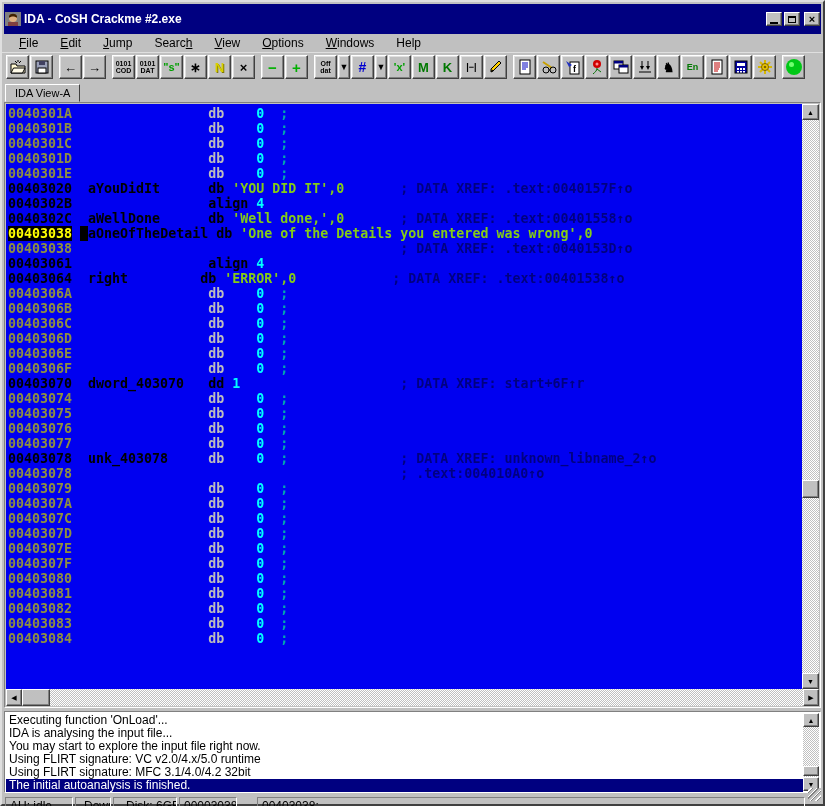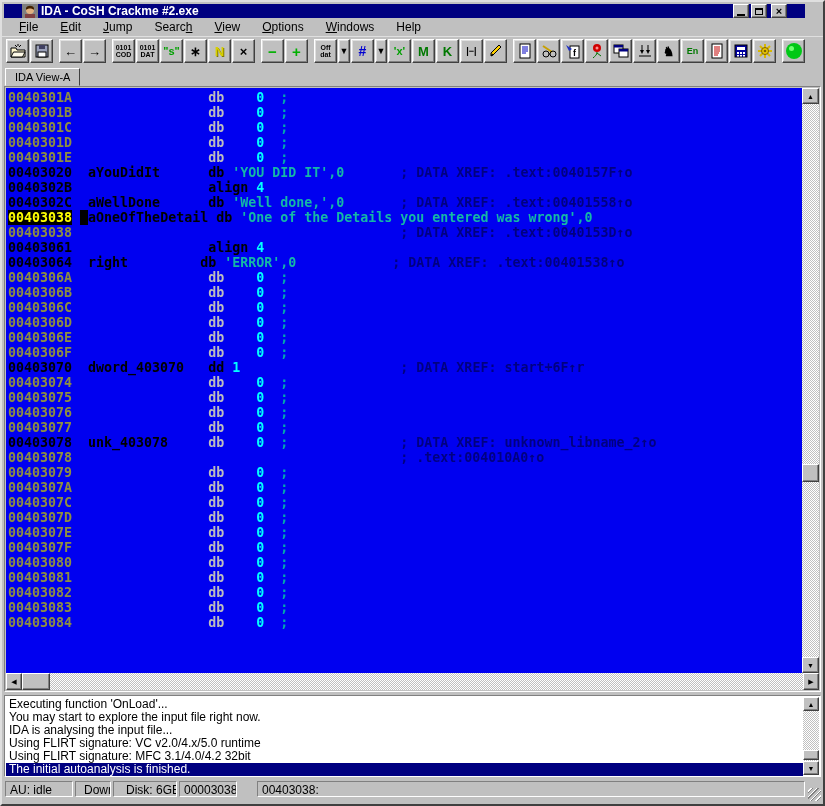--- a/index.html
+++ b/index.html
@@ -1,21 +1,21 @@
 <!DOCTYPE html>
 <html><head>
 <meta charset="utf-8">
 <style>
   * { box-sizing: border-box; margin: 0; padding: 0; }
   html,body { width:825px; height:806px; }
   body { font-family:"Liberation Sans", sans-serif; background:#c0c0c0; position:relative; overflow:hidden; }
   .window { position:absolute; inset:0; background:#c0c0c0; border:2px solid; border-color:#dfdfdf #404040 #404040 #dfdfdf; }
 
   
-  .titlebar { height:14px; margin:2px 18px 0 2px; background:#000080; display:flex; align-items:center; padding:0 18px; }
+  .titlebar { height:30px; margin:2px 2px 0 2px; background:#000080; display:flex; align-items:center; padding:0 1px; }
   .app-icon { width:16px; height:14px; margin-right:3px; flex:none; }
   .title-text { color:#fff; font-weight:bold; font-size:12px; line-height:18px; white-space:nowrap; flex:1; }
   .winbtn { width:16px; height:14px; background:#c0c0c0; border:1px solid; border-color:#fff #404040 #404040 #fff;
             box-shadow:inset -1px -1px 0 #808080; display:flex; align-items:center; justify-content:center; margin-left:2px; }
   .winbtn.close { margin-left:4px; }
   .g-min { width:8px; height:2px; background:#000; margin-top:7px; }
   .g-max { width:8px; height:7px; border:1px solid #000; border-top:2px solid #000; }
   .g-close { font:bold 11px "Liberation Sans",sans-serif; color:#000; line-height:10px; }
 
   
@@ -49,21 +49,21 @@
   
   .client { position:relative; height:606px; margin:0 2px; background:#c0c0c0; border:1px solid; border-color:#808080 #fff #fff #808080; }
   .listing { position:absolute; left:1px; top:1px; right:18px; bottom:18px; background:#0000f0; overflow:hidden;
              padding:2px 0 0 2px; font:bold 13.3px/15px "DejaVu Sans Mono", monospace; color:#000; }
   .ln { white-space:pre; height:15px; }
   .ln .k   { color:#000000; }
   .ln .dim { color:#8f8f40; }
   .ln .mn  { color:#bdbdbd; }
   .ln .num { color:#00ffff; }
   .ln .sc  { color:#00aaaa; }
-  .ln .str { color:#14b8a6; }
+  .ln .str { color:#84cc16; }
   .ln .cmt { color:#000080; }
   .ln .sel { color:#ffff00; background:#000000; }
   .ln .cur { background:#000000; }
 
   
   .dither { background-image:conic-gradient(#fff 0 25%, #c0c0c0 25% 50%, #fff 50% 75%, #c0c0c0 75%); background-size:2px 2px; }
   .sbtn { background:#c0c0c0; border:1px solid; border-color:#fff #404040 #404040 #fff;
           box-shadow:inset -1px -1px 0 #808080; display:flex; align-items:center; justify-content:center;
           font-size:7px; color:#000; }
   .vscroll { position:absolute; top:1px; right:1px; bottom:18px; width:17px; }
@@ -402,22 +402,22 @@
           <span>▶</span>
         </div>
     </div>
   </div>
 
   <div class="splitter"></div>
 
   <div class="messages">
     <div id="msg-list">
         <div class="msg">Executing function 'OnLoad'...</div>
+        <div class="msg">IDA is analysing the input file...</div>
         <div class="msg">You may start to explore the input file right now.</div>
-        <div class="msg">IDA is analysing the input file...</div>
         <div class="msg">Using FLIRT signature: VC v2.0/4.x/5.0 runtime</div>
         <div class="msg">Using FLIRT signature: MFC 3.1/4.0/4.2 32bit</div>
       </div>
     <div class="msg-hl">The initial autoanalysis is finished.</div>
     <div class="msg-scroll dither">
       <div class="sbtn up">
           <span>▲</span>
         </div>
       <div class="msg-thumb"></div>
       <div class="sbtn down">

